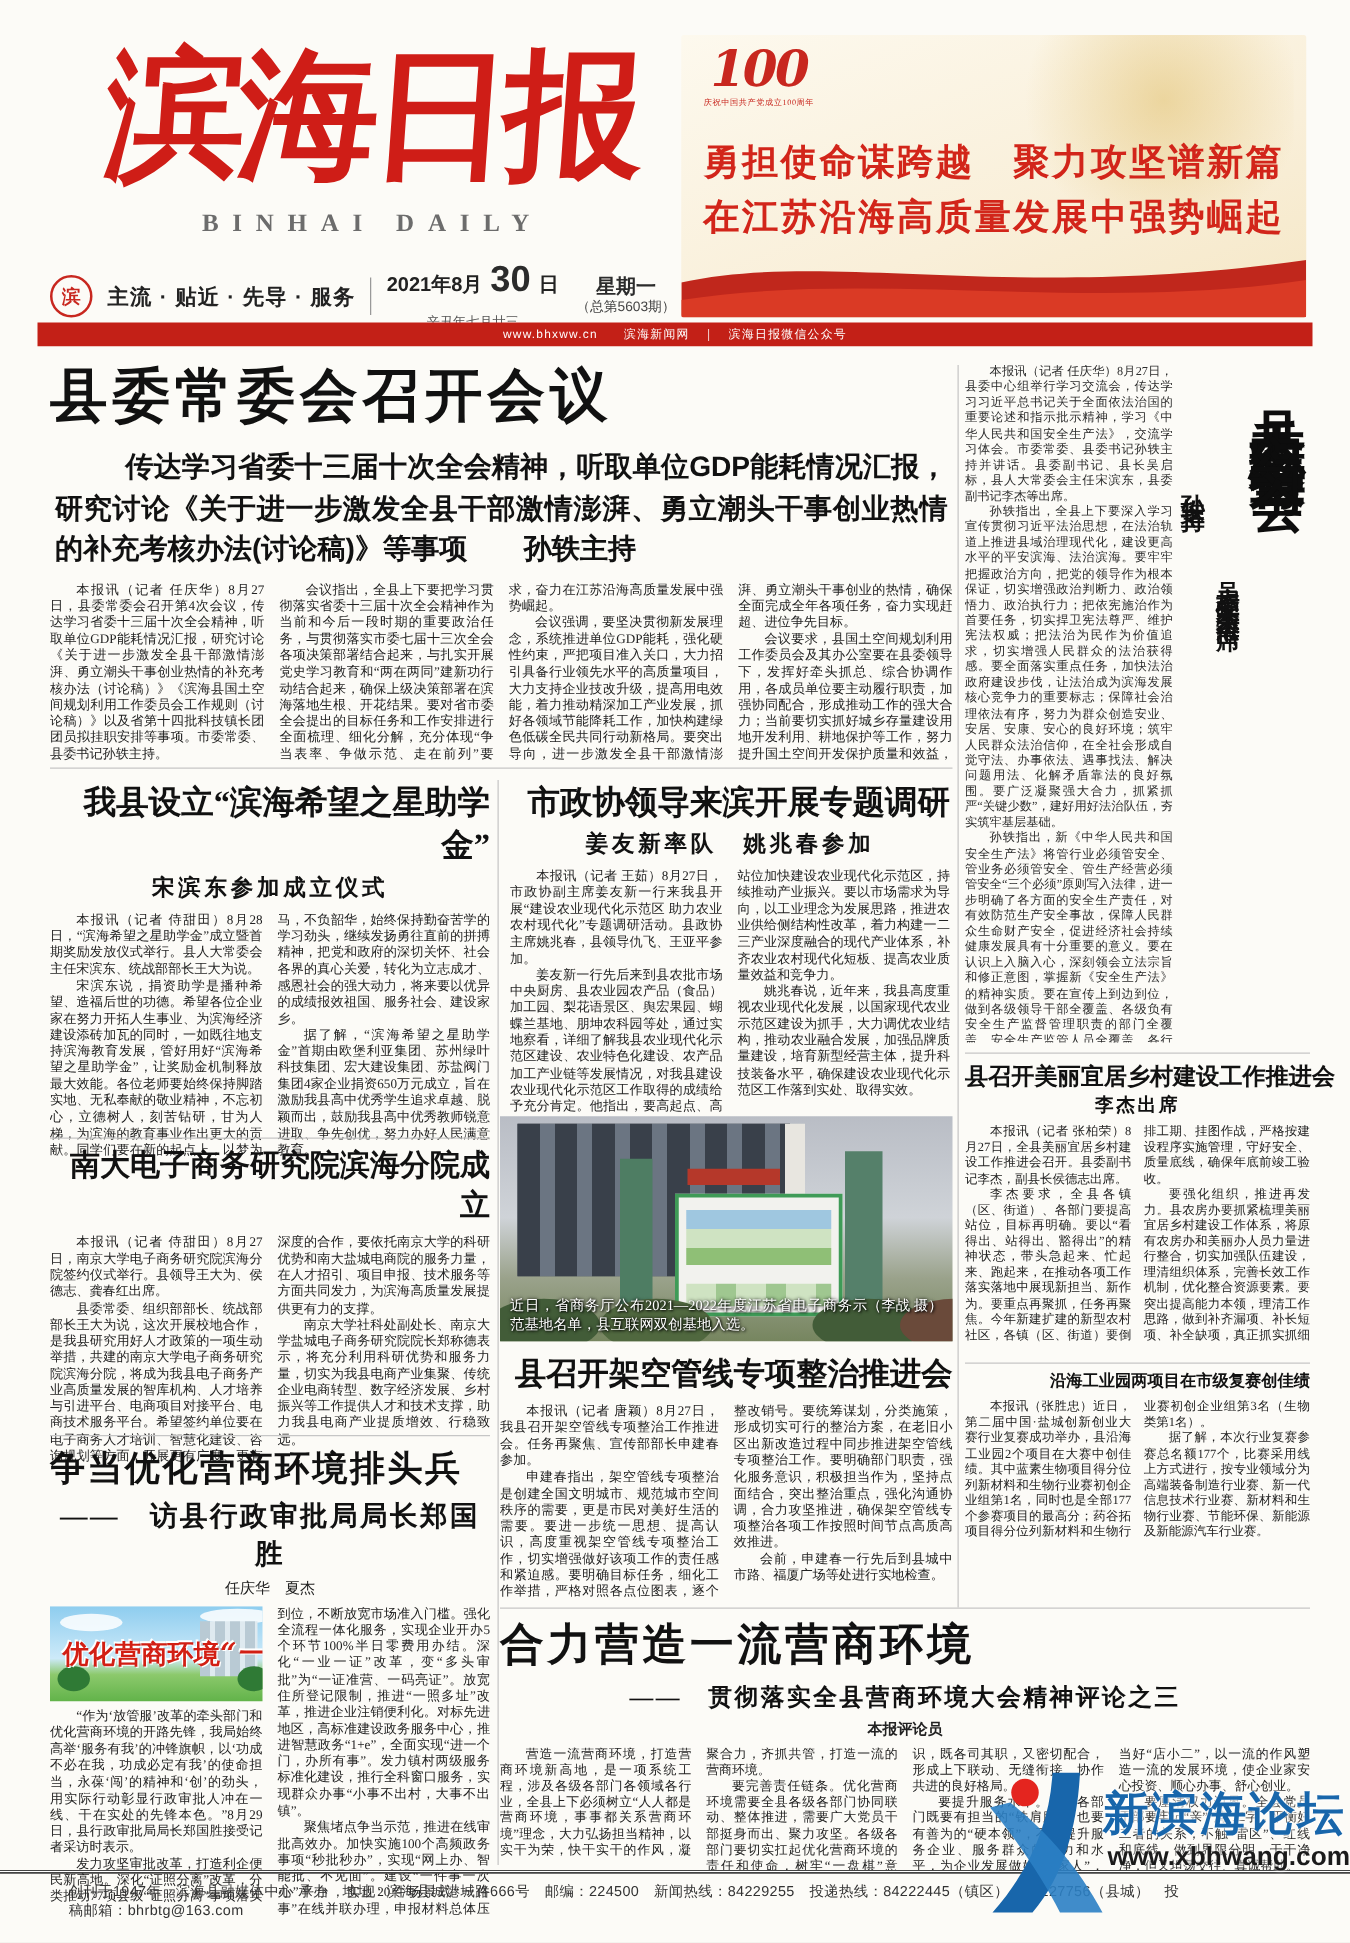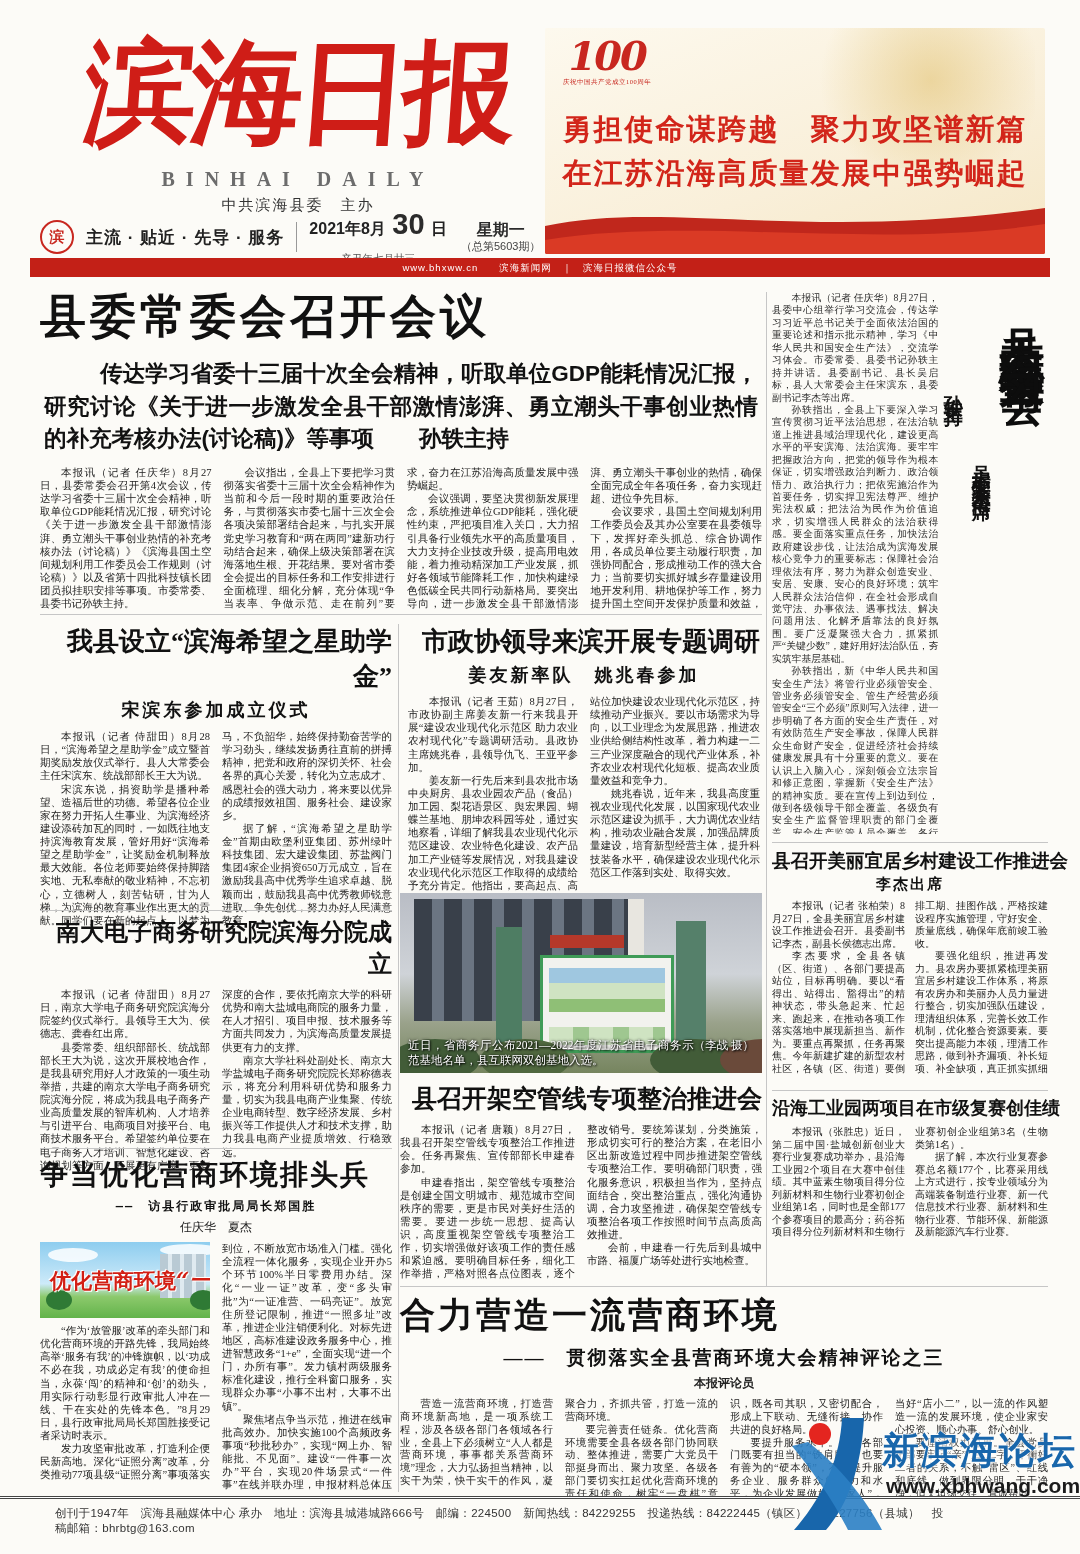--- a/index.html
+++ b/index.html
@@ -102,21 +102,21 @@
     line-height:1.35;text-shadow:0 0 3px #000,1px 1px 2px #000;text-align:justify;}
   .photo-cap .credit{float:right;}
 
   .a-e{left:400px;top:1082px;width:362px;}
   .a-e h2{font-size:25px;margin-bottom:8px;}
   .a-e .body{height:160px;}
 
   
   .a-f{left:40px;top:1156px;width:352px;}
   .a-f h2{font-size:28px;letter-spacing:2px;margin-bottom:4px;}
-  .a-f .sub{font-size:12px;margin:0 0 4px;font-family:Liberation Mono, monospace;}
+  .a-f .sub{font-size:22px;margin:0 0 4px;}
   .a-f .byline{margin-bottom:6px;}
   .a-f .body{height:252px;}
   .banner-f{width:100%;height:76px;margin-bottom:6px;position:relative;overflow:hidden;
     break-inside:avoid;background:linear-gradient(180deg,#8ecdef 0%,#cdeaf9 55%,#8cc96c 72%,#62b34a 100%);}
   .cloud{position:absolute;background:#fff;border-radius:50%;opacity:.85;}
   .cl1{left:8px;top:6px;width:50px;height:14px;}
   .cl2{left:120px;top:2px;width:60px;height:12px;}
   .city{position:absolute;right:4px;top:12px;width:46px;height:44px;
     background:repeating-linear-gradient(90deg,#b9cad4 0 8px,#dfeaf0 8px 12px);}
   .tree{position:absolute;bottom:8px;width:26px;height:20px;border-radius:50%;background:#2f7a35;}
@@ -136,21 +136,21 @@
   .g-sub .s1{left:2px;top:88px;}
   .g-sub .s2{left:30px;top:158px;}
   .g-title{writing-mode:vertical-lr;font-family:"Liberation Sans",sans-serif;font-weight:900;
     font-size:45px;letter-spacing:6px;color:#0d0d0d;margin:0;flex:0 0 auto;line-height:1.15;}
 
   .a-h{left:772px;top:848px;width:276px;}
   .a-h h2{font-size:18.5px;white-space:nowrap;margin-bottom:2px;}
   .a-h .sub{font-size:15px;margin:2px 0 6px;}
   .a-h .body{height:178px;font-size:10px;column-gap:10px;}
   .a-i{left:772px;top:1096px;width:276px;}
-  .a-i h2{font-size:18px;white-space:nowrap;margin-bottom:6px;}
+  .a-i h2{font-size:13px;white-space:nowrap;margin-bottom:6px;}
   .a-i .body{height:150px;font-size:10px;column-gap:10px;}
 
   
   .a-j{left:400px;top:1292px;width:648px;}
   .a-j h1{font-size:35px;letter-spacing:3px;margin-bottom:6px;}
   .a-j .sub{font-size:19px;margin-bottom:4px;}
   .a-j .byline{font-weight:700;margin-bottom:6px;}
   .a-j .body{height:104px;font-size:10.3px;}
 
   
@@ -179,21 +179,20 @@
   .wm-url{position:absolute;left:96px;top:66px;font-family:"Liberation Sans",sans-serif;
     font-weight:700;font-size:21px;color:#1b1b1b;text-shadow:0 0 3px #fff;white-space:nowrap;}
 </style>
 </head>
 <body>
 
 <div class="page">
 
   <div class="mast-title">滨海日报</div>
   <div class="mast-en">BINHAI DAILY</div>
-  <div class="mast-org">中共滨海县委　主办</div>
 
   <div class="info-row">
     <div class="brand-circle">滨</div>
     <div class="motto">主流 · 贴近 · 先导 · 服务</div>
     <div class="vdiv"></div>
     <div class="date-col">
       <div>
         <span class="date-main">2021年8月</span>
         <span class="date-day">30</span>
         <span class="date-main">日</span>

